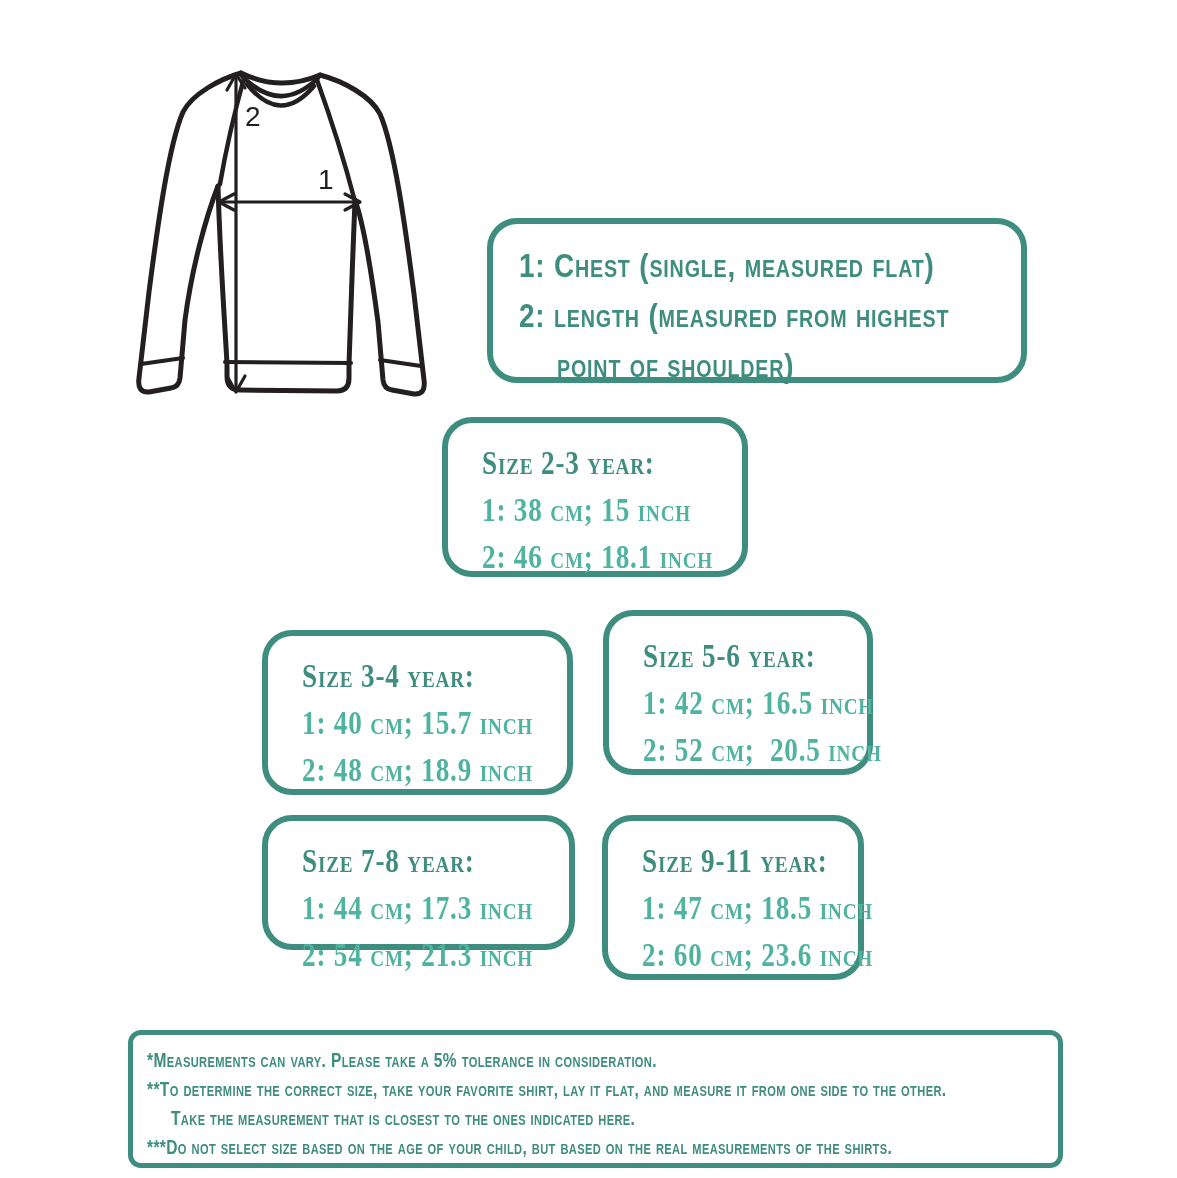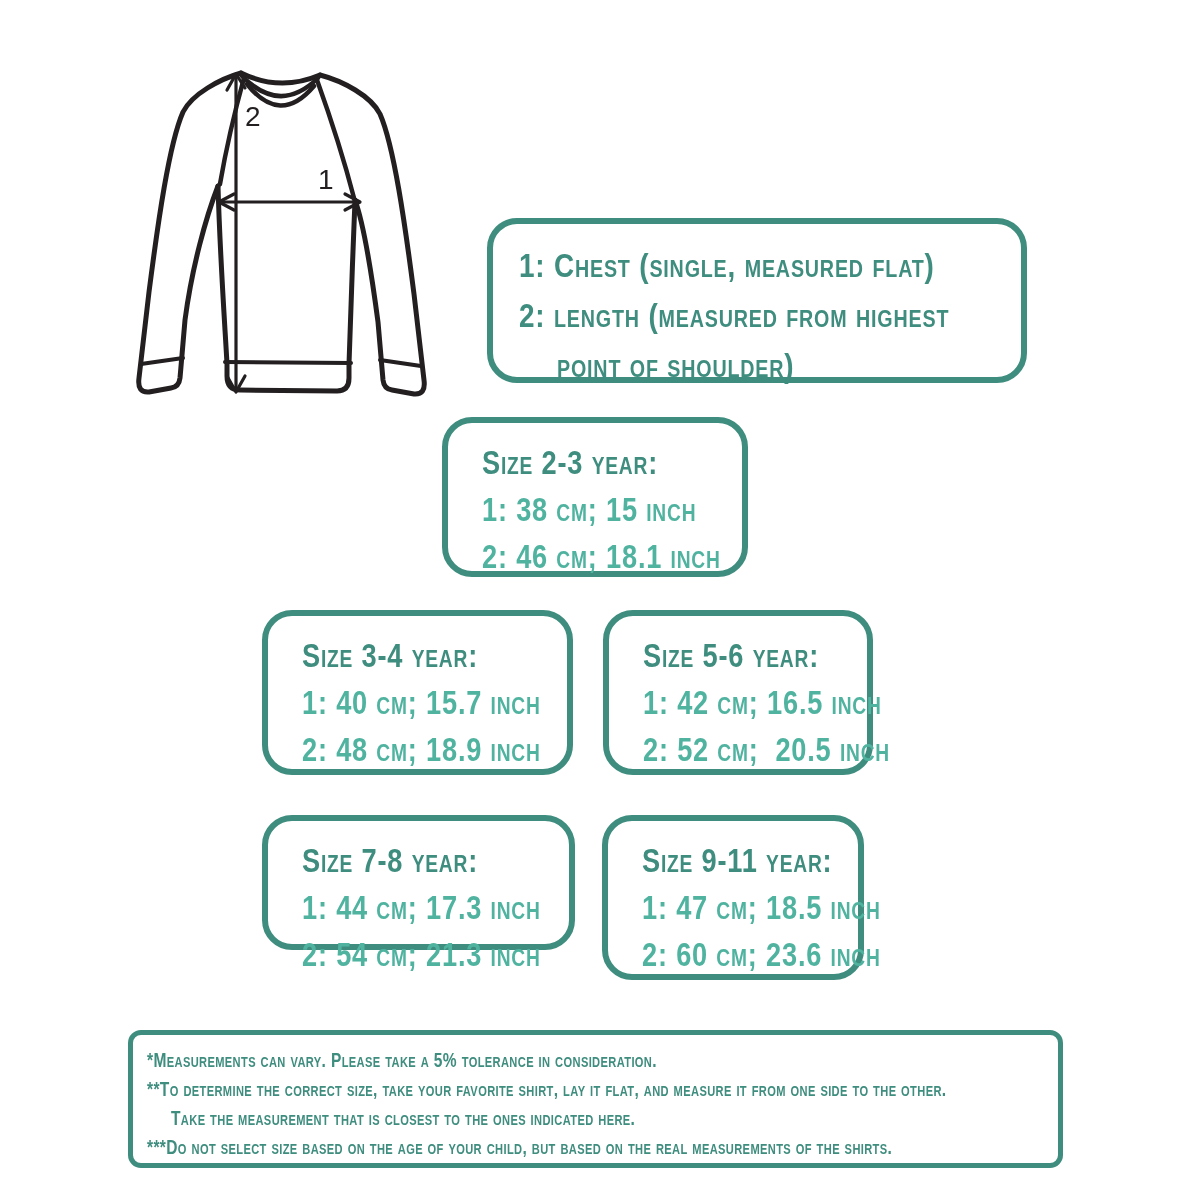--- a/index.html
+++ b/index.html
@@ -23,23 +23,23 @@
   .legend-box{left:487px;top:218px;width:540px;height:165px;padding:16px 0 4px 26px;}
   .legend-line{
     display:block;white-space:pre;
     font-size:34px;font-weight:700;font-variant:small-caps;
     color:var(--teal_dark);line-height:50px;
     transform:scaleX(0.82);transform-origin:left center;
     letter-spacing:1px;
   }
   .legend-line.indent{margin-left:38px;}
 
-  .size-card{padding:16px 0 0 34px;}
+  .size-card{padding:16px 0 0 34px;font-family:Liberation Serif, serif;}
   .card-s23 {left:442px;top:417px;width:306px;height:160px;}
-  .card-s34 {left:262px;top:610px;width:311px;height:165px;}
+  .card-s34 {left:262px;top:630px;width:311px;height:165px;}
   .card-s56 {left:603px;top:610px;width:270px;height:165px;}
   .card-s78 {left:262px;top:815px;width:313px;height:135px;}
   .card-s911{left:602px;top:815px;width:262px;height:165px;}
   .card-line{
     display:block;white-space:pre;
     font-size:34px;font-weight:700;font-variant:small-caps;
     line-height:47px;letter-spacing:1px;
     transform:scaleX(0.80);transform-origin:left center;
   }
   .card-title{color:var(--teal_dark);}

